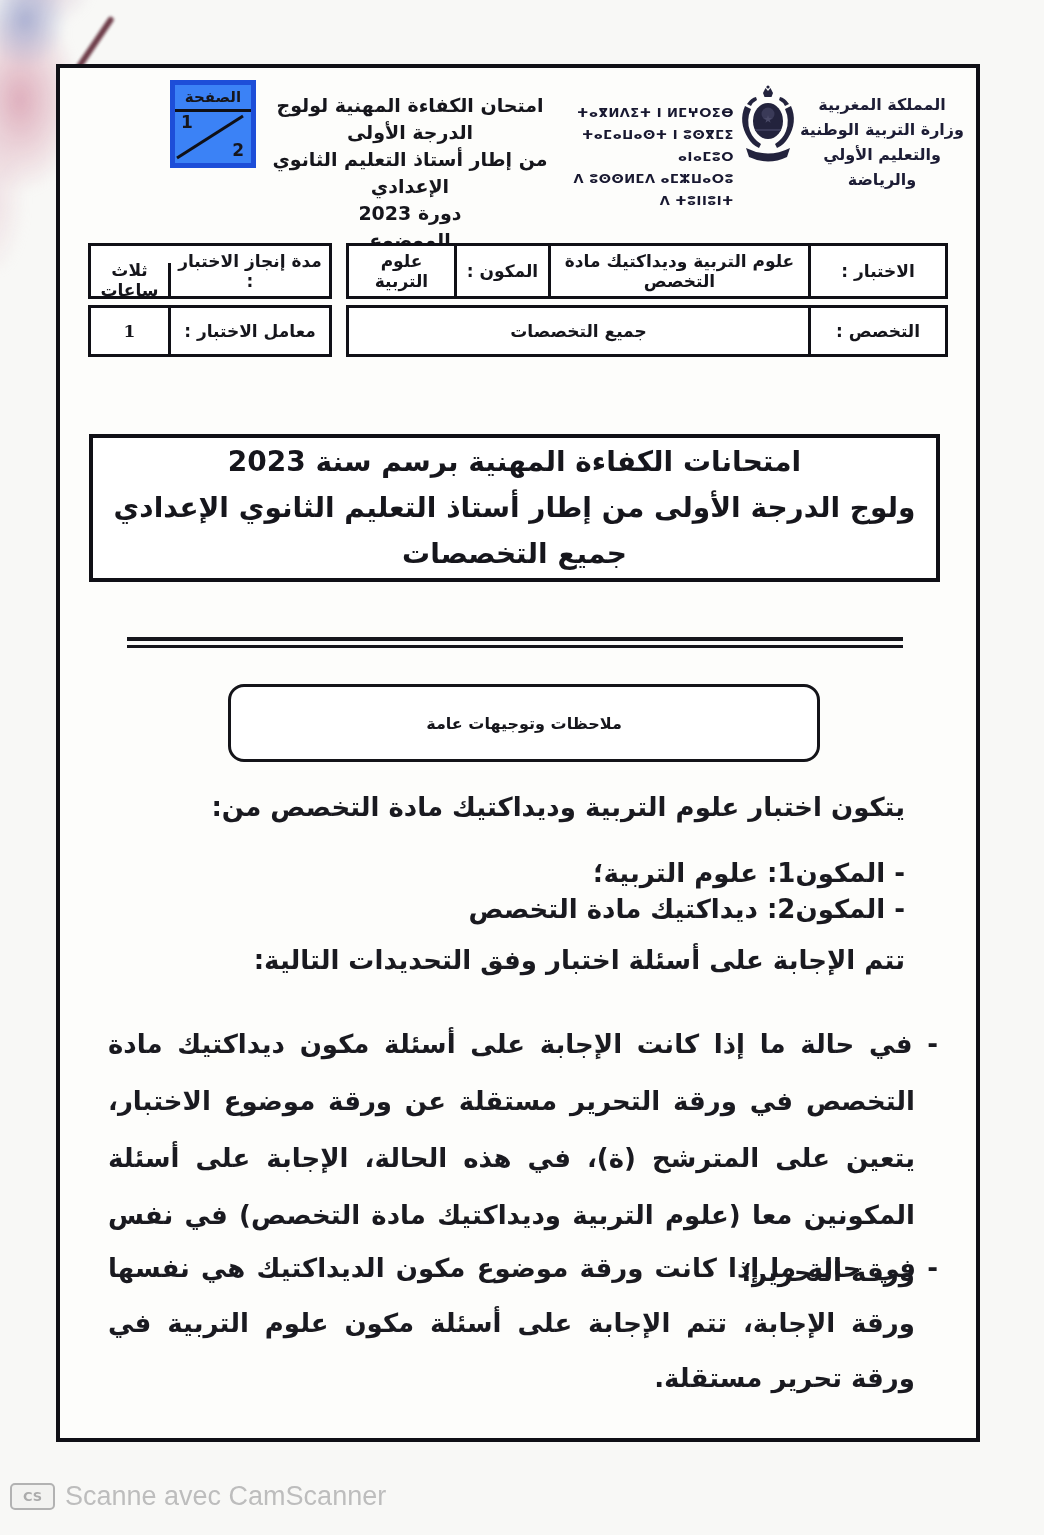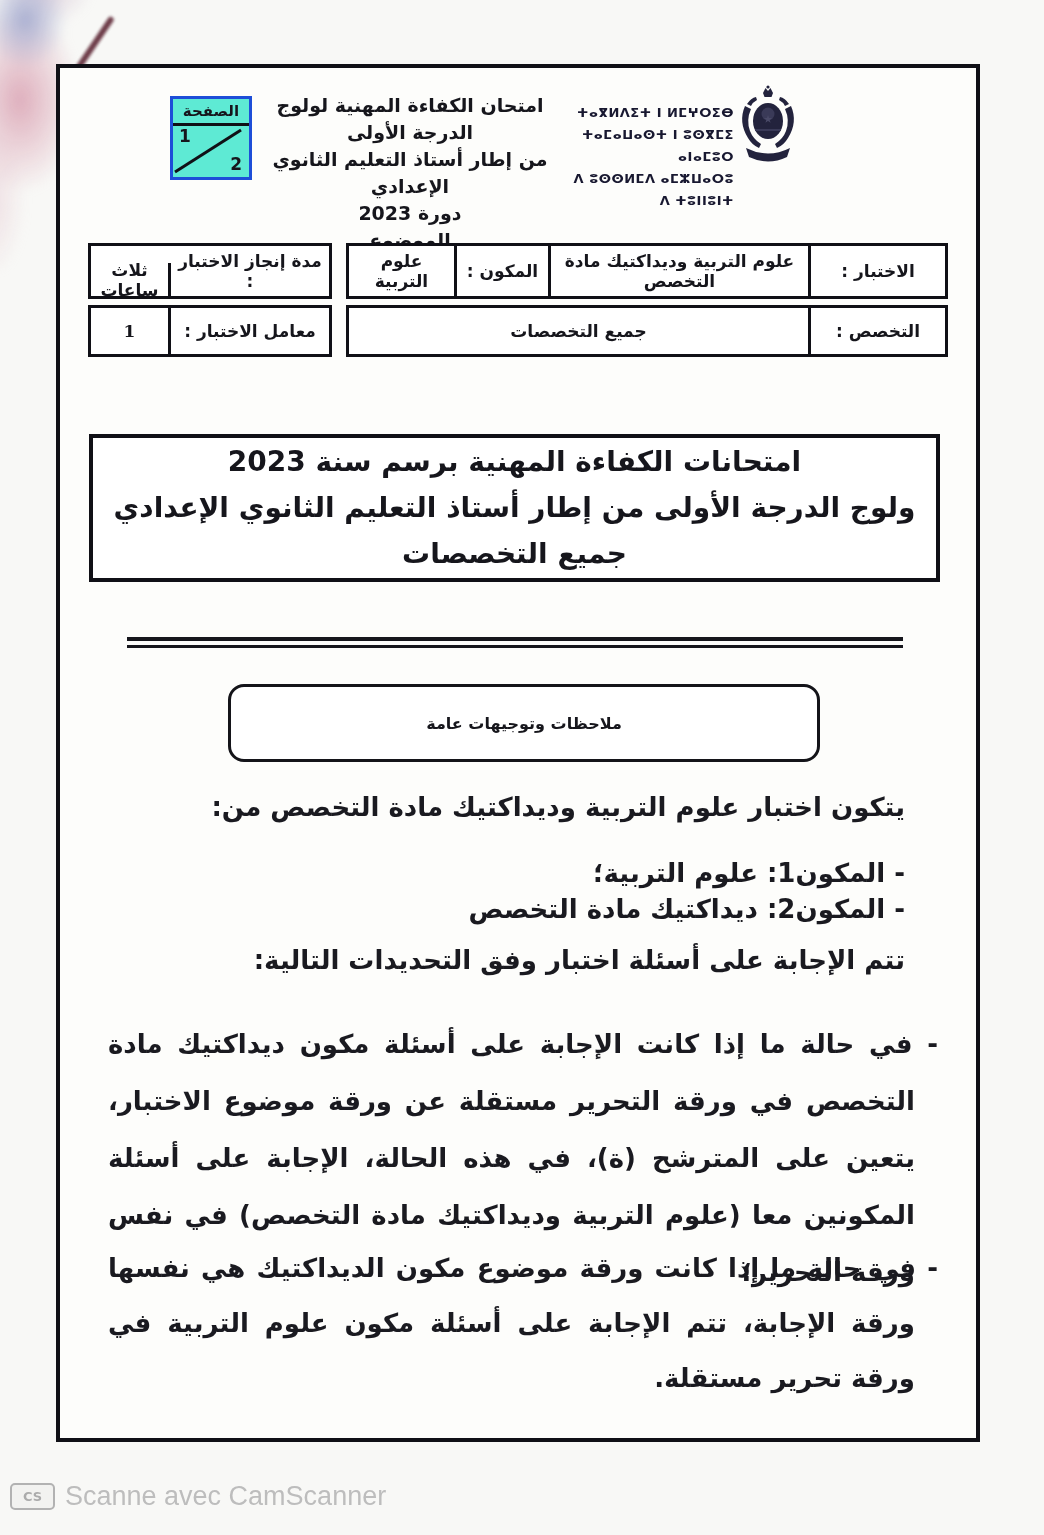--- a/index.html
+++ b/index.html
@@ -29,21 +29,21 @@
     transform:rotate(34deg);filter:blur(1.5px);opacity:.9;
   }
 
   
   .sheet-border{
     position:absolute;left:56px;top:64px;width:916px;height:1370px;
     border:4px solid #101016;background:#fdfdfb;
   }
 
   
-  .page-box{position:absolute;left:170px;top:96px;width:76px;height:78px;border:3px solid #1d4ed8;background:#5eead4;}
+  .page-box{position:absolute;left:170px;top:80px;width:76px;height:78px;border:5px solid #1d4ed8;background:#3b82f6;}
   .page-box .pb-label{display:block;text-align:center;font-weight:bold;font-size:15px;line-height:24px;border-bottom:3px solid #101016;}
   .page-box .pb-frac{position:relative;height:48px;}
   .page-box .pb-frac svg{position:absolute;inset:0;}
   .page-box .n1{position:absolute;left:6px;top:0px;font-size:17px;font-weight:bold;}
   .page-box .n2{position:absolute;right:7px;bottom:0px;font-size:17px;font-weight:bold;}
 
   .exam-title{position:absolute;left:250px;top:92px;width:320px;text-align:center;
     font-weight:bold;font-size:19px;line-height:27px;direction:rtl;}
 
   .tifinagh{position:absolute;left:562px;top:102px;width:172px;text-align:right;
@@ -158,20 +158,25 @@
         <path d="M13 64 q22 11 44 0 l-3 9 q-19 9 -38 0 z"></path>
       </g>
       <g>
         <circle cx="35" cy="30" r="6.5" fill="#3a3a58"></circle>
         <path d="M35 44 l2.6 7.8 -6.8 -4.8 h8.4 l-6.8 4.8 z" fill="#4a4a68" transform="translate(0,-13)"></path>
         <path d="M22 46 h26" stroke="#3a3a58" stroke-width="2"></path>
       </g>
     </svg>
   </div>
 
+  <div class="ministry">
+    <div>المملكة المغربية</div>
+    <div>وزارة التربية الوطنية</div>
+    <div>والتعليم الأولي والرياضة</div>
+  </div>
 
 
   <div class="tbl r1-right">
     <div class="cell w-exam-label">الاختبار :</div>
     <div class="cell w-exam-value">علوم التربية وديداكتيك مادة التخصص</div>
     <div class="cell w-comp-label">المكون :</div>
     <div class="cell w-comp-value">علوم التربية</div>
   </div>
   <div class="tbl r1-left">
     <div class="cell w-dur-label">مدة إنجاز الاختبار :</div>

